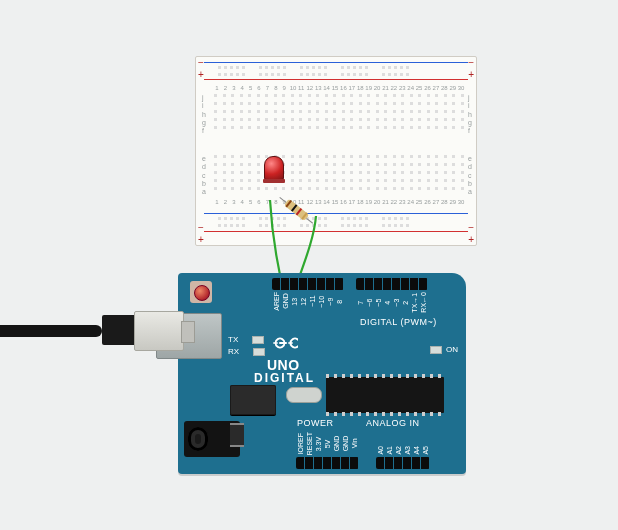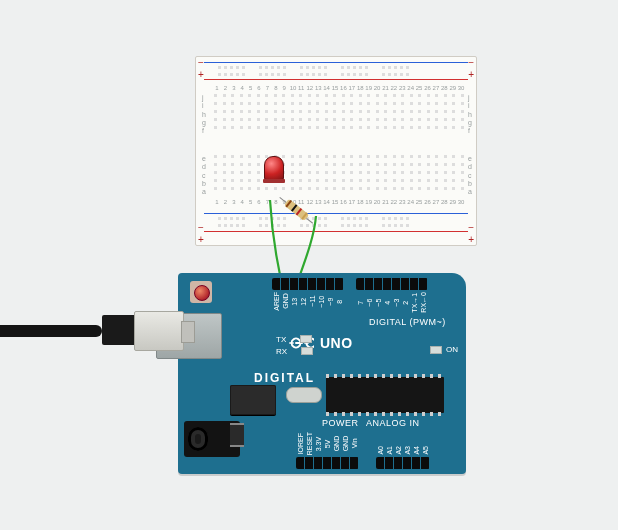--- a/index.html
+++ b/index.html
@@ -25,26 +25,26 @@
   .uno .barrel .jack{position:absolute;left:4px;top:6px;width:20px;height:24px;background:#1a1a1a;border-radius:12px; box-shadow:inset 0 0 0 3px #000, inset 0 0 0 7px #2a2a2a;}
   .uno .reset{position:absolute;left:12px;top:8px;width:22px;height:22px;background:#cfb6a6;border-radius:3px;}
   .uno .reset:after{content:'';position:absolute;left:4px;top:4px;width:14px;height:14px;background:radial-gradient(circle at 35% 35%,#e86 0,#b33 60%,#802 100%);border-radius:50%;border:1px solid #702;}
   .hdr{position:absolute;background:#0b0b0b;border-radius:2px;display:flex;}
   .pin{width:9px;height:12px;margin:0;border-right:1px solid #1e6f8f;box-sizing:border-box;}
   .hdr.top{top:5px;height:12px;}
   .hdr.bot{bottom:5px;height:12px;}
   .pinlbl{position:absolute;display:flex;color:#fff;font-size:7px;}
   .pinlbl span{width:9px;text-align:center;writing-mode:vertical-rl;transform:rotate(180deg);line-height:9px;}
   .section-lbl{position:absolute;color:#fff;font-size:9px;letter-spacing:.5px;}
-  .logo{position:absolute;left:106px;top:62px;display:flex;align-items:center;gap:6px;color:#fff;}
+  .logo{position:absolute;left:89px;top:62px;display:flex;align-items:center;gap:6px;color:#fff;flex-direction:column;}
   .logo .infinity{width:30px;height:16px;}
   .logo .txt{font-size:14px;font-weight:600;letter-spacing:.5px;}
   .brand{position:absolute;left:76px;top:98px;color:#fff;font-size:12px;letter-spacing:2px;font-weight:600;}
   .txrx{position:absolute;left:50px;top:62px;font-size:8px;color:#fff;}
-  .txrx div{display:flex;gap:14px;margin-bottom:3px;margin-left:48px;}
+  .txrx div{display:flex;align-items:center;gap:14px;margin-bottom:3px;}
   .txrx .led{width:10px;height:6px;background:#d7ddda;border:1px solid #aab1ae;}
   .onlbl{position:absolute;right:8px;top:72px;font-size:8px;color:#fff;display:flex;align-items:center;gap:4px;}
   .onlbl .led{width:10px;height:6px;background:#d7ddda;border:1px solid #aab1ae;}
   .chip{position:absolute;left:52px;top:112px;width:46px;height:30px;background:#2b2b2b;border-radius:2px;box-shadow:0 1px 0 #000,inset 0 0 0 1px #1a1a1a;}
   .crystal{position:absolute;left:108px;top:114px;width:34px;height:14px;background:#cfd3cf;border-radius:7px;border:1px solid #9aa09a;}
   .dip{position:absolute;left:148px;top:104px;width:118px;height:36px;background:#151515;border-radius:1px;}
   .dip:before,.dip:after{content:'';position:absolute;left:0;right:0;height:4px;background:repeating-linear-gradient(90deg,#cfcfcf 0,#cfcfcf 3px,transparent 3px,transparent 8px);}
   .dip:before{top:-3px;}.dip:after{bottom:-3px;}
   .smallchip{position:absolute;background:#2a2a2a;width:14px;height:20px;border-top:2px solid #888;border-bottom:2px solid #888;}
   
@@ -787,21 +787,21 @@
     <div id="lbl-tr" class="pinlbl" style="left:178px;top:19px">
         <span>7</span>
         <span>~6</span>
         <span>~5</span>
         <span>4</span>
         <span>~3</span>
         <span>2</span>
         <span>TX→1</span>
         <span>RX←0</span>
       </div>
-    <div class="section-lbl" style="left:191px;top:44px">DIGITAL (PWM~)</div>
+    <div class="section-lbl" style="left:182px;top:44px">DIGITAL (PWM~)</div>
 
     <div class="logo">
       <svg class="infinity" viewBox="0 0 40 20">
         <path d="M10 10 a6 6 0 1 1 0 .01 M30 10 a6 6 0 1 1 0 .01 M15 10 h10" stroke="#fff" stroke-width="2.4" fill="none"></path>
         <line x1="7" y1="10" x2="13" y2="10" stroke="#fff" stroke-width="2"></line>
         <line x1="27" y1="10" x2="33" y2="10" stroke="#fff" stroke-width="2"></line>
         <line x1="30" y1="7" x2="30" y2="13" stroke="#fff" stroke-width="2"></line>
       </svg>
       <span class="txt">UNO</span>
     </div>
@@ -854,21 +854,21 @@
         <span>Vin</span>
       </div>
     <div id="lbl-ba" class="pinlbl" style="left:198px;bottom:19px">
         <span>A0</span>
         <span>A1</span>
         <span>A2</span>
         <span>A3</span>
         <span>A4</span>
         <span>A5</span>
       </div>
-    <div class="section-lbl" style="left:144px;bottom:46px">POWER</div>
+    <div class="section-lbl" style="left:119px;bottom:46px">POWER</div>
     <div class="section-lbl" style="left:188px;bottom:46px">ANALOG IN</div>
   </div>
 
   <div class="cable">
     <div class="cord"></div>
     <div class="ferrule"></div>
     <div class="plug"></div>
   </div>
 
 </div>

